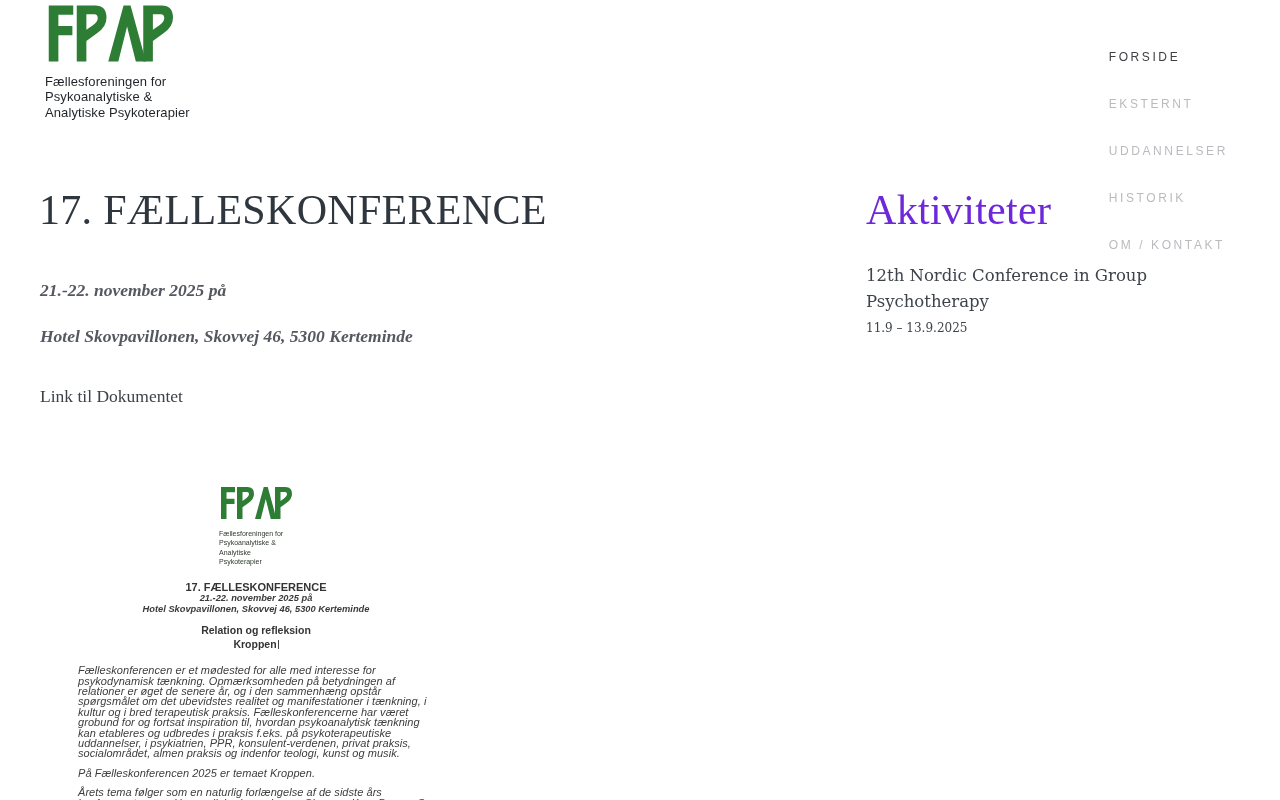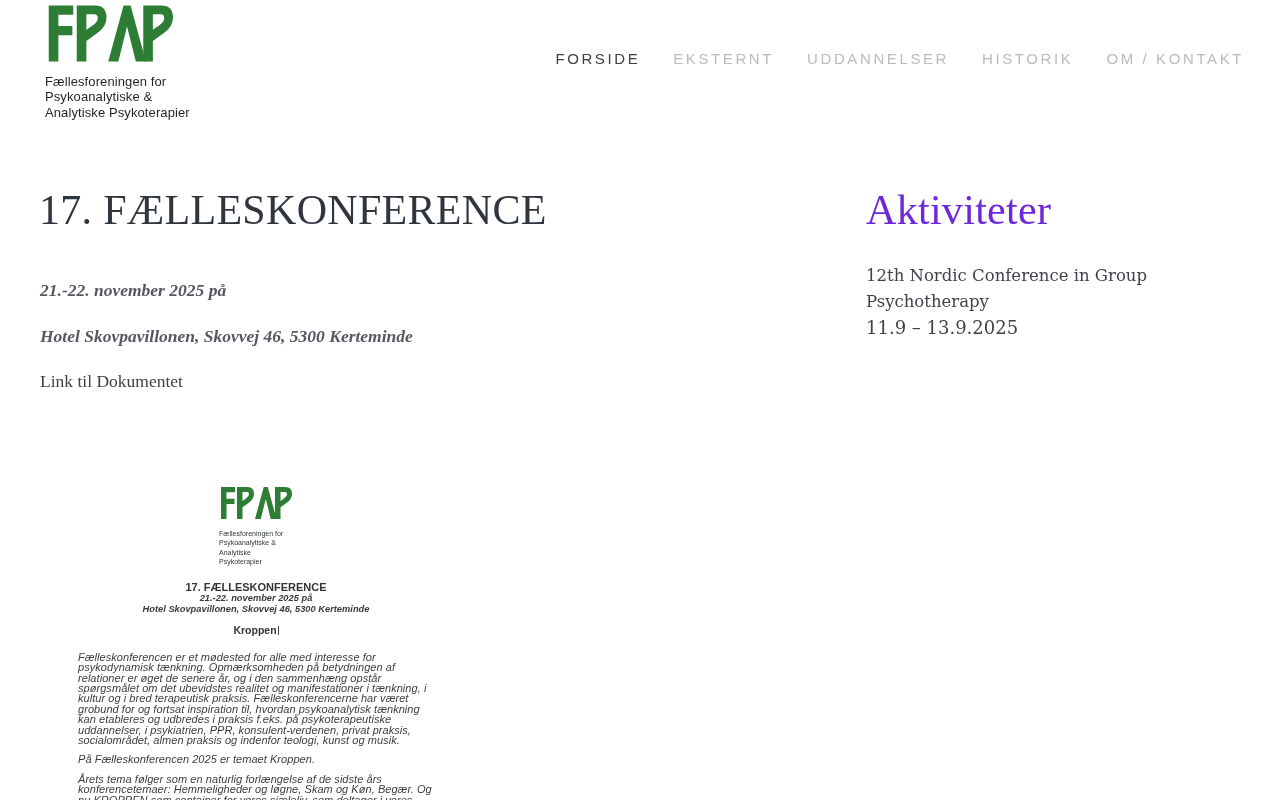--- a/index.html
+++ b/index.html
@@ -4,34 +4,34 @@
 <style>
   * { margin:0; padding:0; box-sizing:border-box; }
   html,body { width:1280px; height:800px; overflow:hidden; background:#ffffff;
               font-family:"Liberation Serif", serif; }
 
   
   .logo-block { position:absolute; left:45px; top:2px; cursor:pointer; }
   .logo-glyphs { display:block; }
   .logo-tagline { margin-top:9px; font-family:"Liberation Sans", sans-serif;
                   font-size:13px; line-height:1.18; color:#1f2429; letter-spacing:.1px; }
-  .nav { position:absolute; top:50px; right:36px; display:flex; gap:33px;
-         font-family:"Liberation Sans", sans-serif; font-size:15px;
-         letter-spacing:2.6px; color:#b9bbbe; }
+  .nav { position:absolute; top:50px; right:52px; display:flex; gap:33px;
+         font-family:"Liberation Sans", sans-serif; font-size:12px;
+         letter-spacing:2.6px; color:#b9bbbe;flex-direction:column; }
   .nav .nav-item { cursor:pointer; white-space:nowrap; }
   .nav .nav-item.active { color:#3e4043; }
 
   
   .page-title { position:absolute; left:39px; top:186px; font-size:42px;
                 font-weight:400; color:#2f363e; letter-spacing:.3px; white-space:nowrap; }
   .meta-line { position:absolute; left:40px; width:700px; font-size:17.5px;
                font-style:italic; font-weight:bold; color:#555860; }
   .meta-date  { top:280px; }
   .meta-venue { top:326px; }
-  .doc-link { position:absolute; left:40px; top:371px; font-size:17.5px;
+  .doc-link { position:absolute; left:40px; top:386px; font-size:17.5px;
               color:#3d4249; cursor:pointer; }
 
   
   .document { position:absolute; left:78px; top:485px; width:356px;
               font-family:"Liberation Sans", sans-serif; color:#3f3f3f;
               filter:blur(.2px); }
   .doc-logo-block { width:74px; margin:0 auto; }
   .doc-tagline { margin-top:4px; font-size:7px; line-height:9.3px; color:#2e3a2e; }
   .doc-title { margin-top:15px; text-align:center; font-size:11px; font-weight:bold; color:#343434; }
   .doc-sub { text-align:center; font-size:9.3px; line-height:11px;
@@ -43,21 +43,21 @@
   .doc-body { margin-top:14px; }
   .doc-body p { font-size:11px; line-height:10.4px; margin-bottom:9px;
                 letter-spacing:.05px; color:#3d3d3d;font-style:italic; }
 
   
   .sidebar { position:absolute; left:866px; top:186px; width:392px; }
   .sidebar-title { font-size:42px; font-weight:400; color:#6d28d9; letter-spacing:.3px; }
   .activity-list { margin-top:29px; font-family:"DejaVu Serif", serif; }
   .activity { margin-bottom:11px; }
   .activity-title { font-size:16.5px; line-height:26px; color:#3e434a; cursor:pointer; }
-  .activity-date  { font-size:18px; line-height:26px; color:#3e434a; }
+  .activity-date  { font-size:12px; line-height:26px; color:#3e434a; }
 </style>
 </head>
 <body>
 
 <svg width="0" height="0" style="position:absolute" aria-hidden="true">
   <defs>
     <g id="fpap-glyphs">
       <path d="M4 4 H32 V14.5 H15 V27.5 H31 V38 H15 V68 H4 Z"></path>
       <path fill-rule="evenodd" d="M36 4 H57 Q70 4 70 18 Q70 28 59.5 35.5 L47 44.5 V68 H36 Z M47 14 H56 Q60 14 60 18.5 Q60 22.5 54.5 26.5 L47 31.8 Z"></path>
       <path d="M72 68 L89.5 4 H97.5 L115 68 H103.5 L93.5 28 L83.5 68 Z"></path>
@@ -100,20 +100,21 @@
     <div class="doc-tagline">
       <div>Fællesforeningen for</div>
       <div>Psykoanalytiske &amp;</div>
       <div>Analytiske Psykoterapier</div>
     </div>
   </div>
   <div class="doc-title">17. FÆLLESKONFERENCE</div>
   <div class="doc-sub">21.-22. november 2025 på</div>
   <div class="doc-sub">Hotel Skovpavillonen, Skovvej 46, 5300 Kerteminde</div>
   <div class="doc-theme">
+    <div>Relation og refleksion</div>
     <div><span>Kroppen</span><span class="text-cursor"></span></div>
   </div>
   <div class="doc-body">
     <p>Fælleskonferencen er et mødested for alle med interesse for psykodynamisk tænkning. Opmærksomheden på betydningen af relationer er øget de senere år, og i den sammenhæng opstår spørgsmålet om det ubevidstes realitet og manifestationer i tænkning, i kultur og i bred terapeutisk praksis. Fælleskonferencerne har været grobund for og fortsat inspiration til, hvordan psykoanalytisk tænkning kan etableres og udbredes i praksis f.eks. på psykoterapeutiske uddannelser, i psykiatrien, PPR, konsulent-verdenen, privat praksis, socialområdet, almen praksis og indenfor teologi, kunst og musik.</p>
     <p>På Fælleskonferencen 2025 er temaet Kroppen.</p>
     <p>Årets tema følger som en naturlig forlængelse af de sidste års konferencetemaer: Hemmeligheder og løgne, Skam og Køn, Begær. Og nu KROPPEN som container for vores sjæleliv, som deltager i vores moderne liv med fuld fart på, i relation til kropsidealer, spisning, træning, som en del af vores selvforståelse og identitet – i relation og refleksion. Også på dette års Fælleskonference vil vi med oplæg og workshops sætte fokus på nogle væsentlige nedslag i det valgte tema, og med det udgangspunkt sammen</p>
   </div>
 </div>
 
 <aside class="sidebar">

